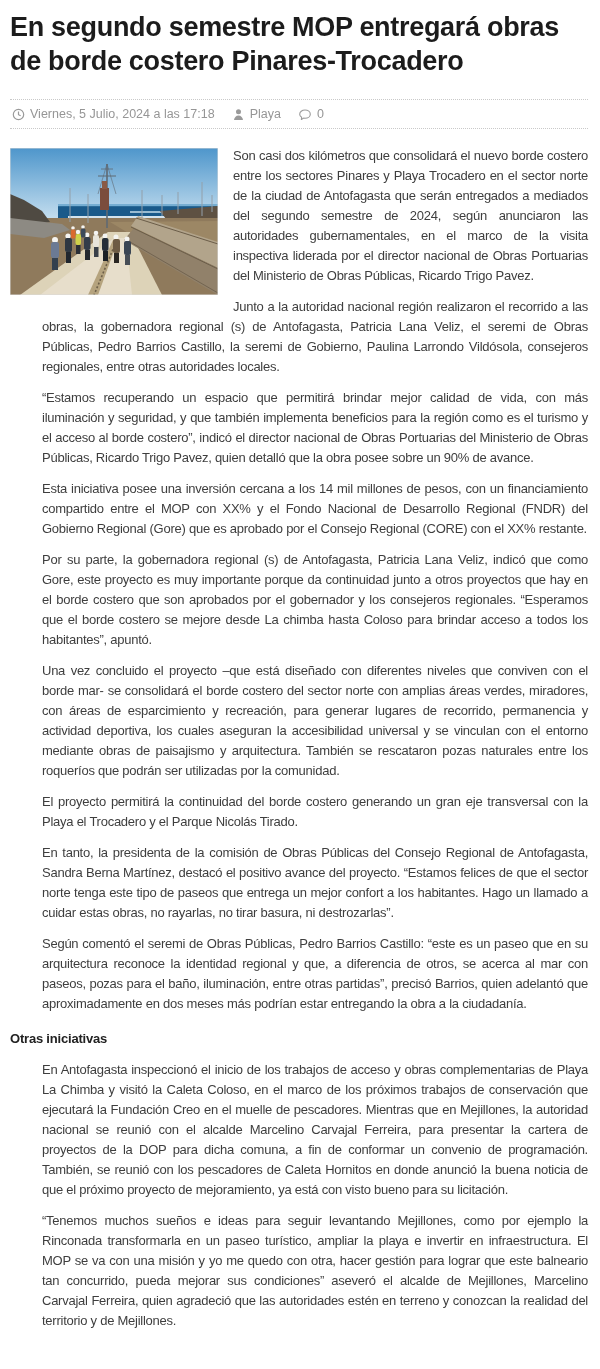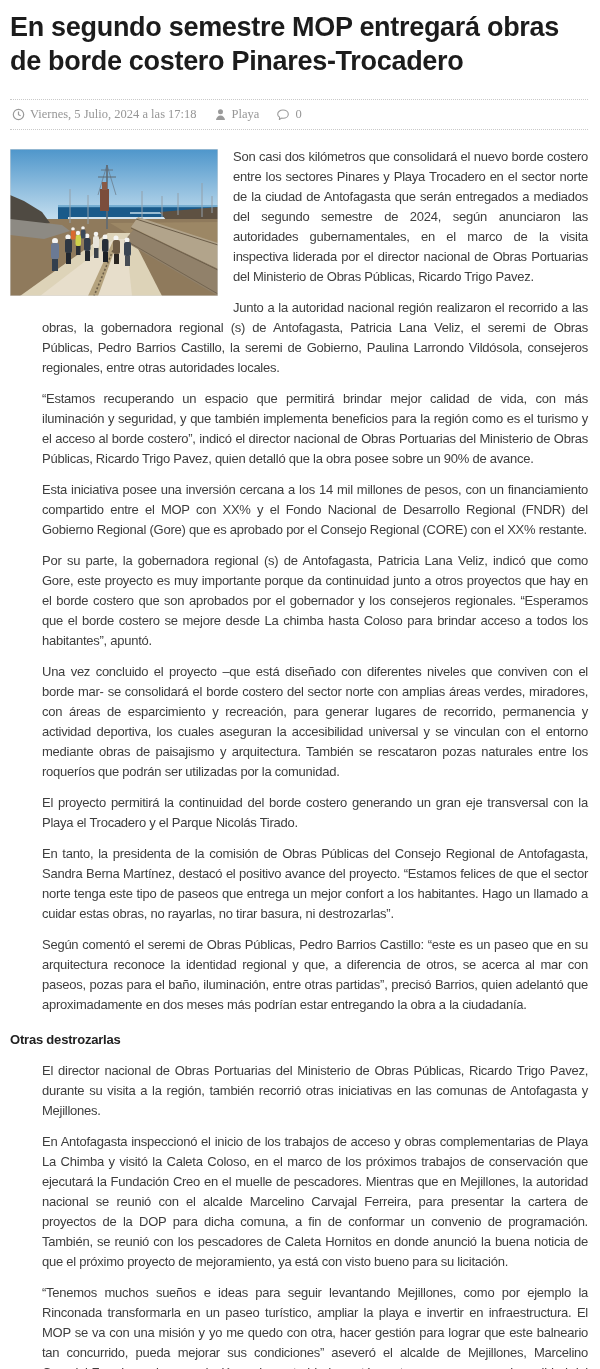--- a/index.html
+++ b/index.html
@@ -7,21 +7,21 @@
   .page{padding:8px 12px 12px 10px;}
 
   .page-title{
     font-size:27px;line-height:34px;font-weight:700;color:#1c1c1c;
     margin:2px 0 21px 0;letter-spacing:-0.3px;
   }
 
   .meta-row{
     display:flex;align-items:center;gap:17px;
     border-top:1px dotted #c9c9c9;border-bottom:1px dotted #c9c9c9;
-    padding:7px 2px;color:#969696;font-size:12.5px;margin:0 0 17px 0;font-family:Liberation Serif, serif;
+    padding:7px 2px;color:#969696;font-size:12.5px;margin:0 0 17px 0;
   }
   .meta-item{display:flex;align-items:center;gap:5px;white-space:nowrap;}
   .meta-item svg{flex:0 0 auto;display:block;}
 
   .article{font-size:13px;line-height:20px;letter-spacing:-0.25px;
     text-align:justify;color:#3e3e3e;}
   .article p{margin:6px 0 11px 0;padding-left:32px;}
   .article-photo{
     float:left;width:208px;height:147px;margin:2px 15px 12px 0;
     display:block;
@@ -175,20 +175,19 @@
     <p>Son casi dos kilómetros que consolidará el nuevo borde costero entre los sectores Pinares y Playa Trocadero en el sector norte de la ciudad de Antofagasta que serán entregados a mediados del segundo semestre de 2024, según anunciaron las autoridades gubernamentales, en el marco de la visita inspectiva liderada por el director nacional de Obras Portuarias del Ministerio de Obras Públicas, Ricardo Trigo Pavez.</p>
     <p>Junto a la autoridad nacional región realizaron el recorrido a las obras, la gobernadora regional (s) de Antofagasta, Patricia Lana Veliz, el seremi de Obras Públicas, Pedro Barrios Castillo, la seremi de Gobierno, Paulina Larrondo Vildósola, consejeros regionales, entre otras autoridades locales.</p>
     <p>“Estamos recuperando un espacio que permitirá brindar mejor calidad de vida, con más iluminación y seguridad, y que también implementa beneficios para la región como es el turismo y el acceso al borde costero”, indicó el director nacional de Obras Portuarias del Ministerio de Obras Públicas, Ricardo Trigo Pavez, quien detalló que la obra posee sobre un 90% de avance.</p>
     <p>Esta iniciativa posee una inversión cercana a los 14 mil millones de pesos, con un financiamiento compartido entre el MOP con XX% y el Fondo Nacional de Desarrollo Regional (FNDR) del Gobierno Regional (Gore) que es aprobado por el Consejo Regional (CORE) con el XX% restante.</p>
     <p>Por su parte, la gobernadora regional (s) de Antofagasta, Patricia Lana Veliz, indicó que como Gore, este proyecto es muy importante porque da continuidad junto a otros proyectos que hay en el borde costero que son aprobados por el gobernador y los consejeros regionales. “Esperamos que el borde costero se mejore desde La chimba hasta Coloso para brindar acceso a todos los habitantes”, apuntó.</p>
     <p>Una vez concluido el proyecto –que está diseñado con diferentes niveles que conviven con el borde mar- se consolidará el borde costero del sector norte con amplias áreas verdes, miradores, con áreas de esparcimiento y recreación, para generar lugares de recorrido, permanencia y actividad deportiva, los cuales aseguran la accesibilidad universal y se vinculan con el entorno mediante obras de paisajismo y arquitectura. También se rescataron pozas naturales entre los roqueríos que podrán ser utilizadas por la comunidad.</p>
     <p>El proyecto permitirá la continuidad del borde costero generando un gran eje transversal con la Playa el Trocadero y el Parque Nicolás Tirado.</p>
     <p>En tanto, la presidenta de la comisión de Obras Públicas del Consejo Regional de Antofagasta, Sandra Berna  Martínez, destacó el positivo avance del proyecto. “Estamos felices de que el sector norte tenga este tipo de paseos que entrega un mejor confort a los habitantes. Hago un llamado a cuidar estas obras, no rayarlas, no tirar basura, ni destrozarlas”.</p>
     <p>Según comentó el seremi de Obras Públicas, Pedro Barrios Castillo: “este es un paseo que en su arquitectura reconoce la identidad regional y que, a diferencia de otros, se acerca al mar con paseos, pozas para el baño, iluminación, entre otras partidas”, precisó Barrios, quien adelantó que aproximadamente en dos meses más podrían estar entregando la obra a la ciudadanía.</p>
 
-    <div class="subheading">Otras destrozarlas</div>
+    <div class="subheading">Otras iniciativas</div>
 
-    <p>El director nacional de Obras Portuarias del Ministerio de Obras Públicas, Ricardo Trigo Pavez, durante su visita a la región, también recorrió otras iniciativas en las comunas de Antofagasta y Mejillones.</p>
     <p>En Antofagasta inspeccionó el inicio de los trabajos de acceso y obras complementarias de Playa La Chimba y visitó la Caleta Coloso, en el marco de los próximos trabajos de conservación que ejecutará la Fundación Creo en el muelle de pescadores. Mientras que en Mejillones, la autoridad nacional se reunió con el alcalde Marcelino Carvajal Ferreira, para presentar la cartera de proyectos de la DOP para dicha comuna, a fin de conformar un convenio de programación. También, se reunió con los pescadores de Caleta Hornitos en donde anunció la buena noticia de que el próximo proyecto de mejoramiento, ya está con visto bueno para su licitación.</p>
     <p>“Tenemos muchos sueños e ideas para seguir levantando Mejillones, como por ejemplo la Rinconada transformarla en un paseo turístico, ampliar la playa e invertir en infraestructura. El MOP se va con una misión y yo me quedo con otra, hacer gestión para lograr que este balneario tan concurrido, pueda mejorar sus condiciones” aseveró el alcalde de Mejillones,  Marcelino Carvajal Ferreira, quien agradeció que las autoridades estén en terreno y conozcan la realidad del territorio y de Mejillones.</p>
   </div>
 
 </div>
 
 </body></html>

